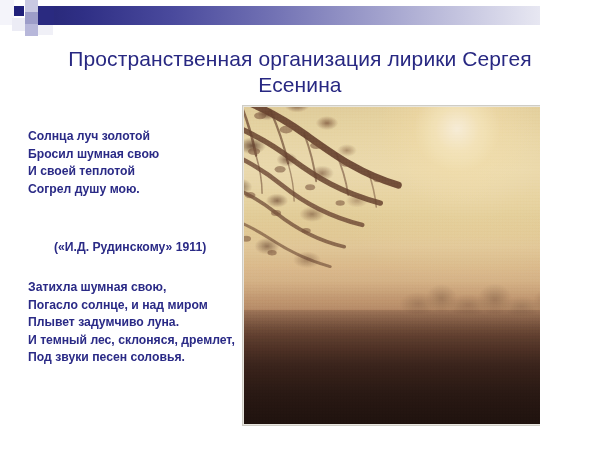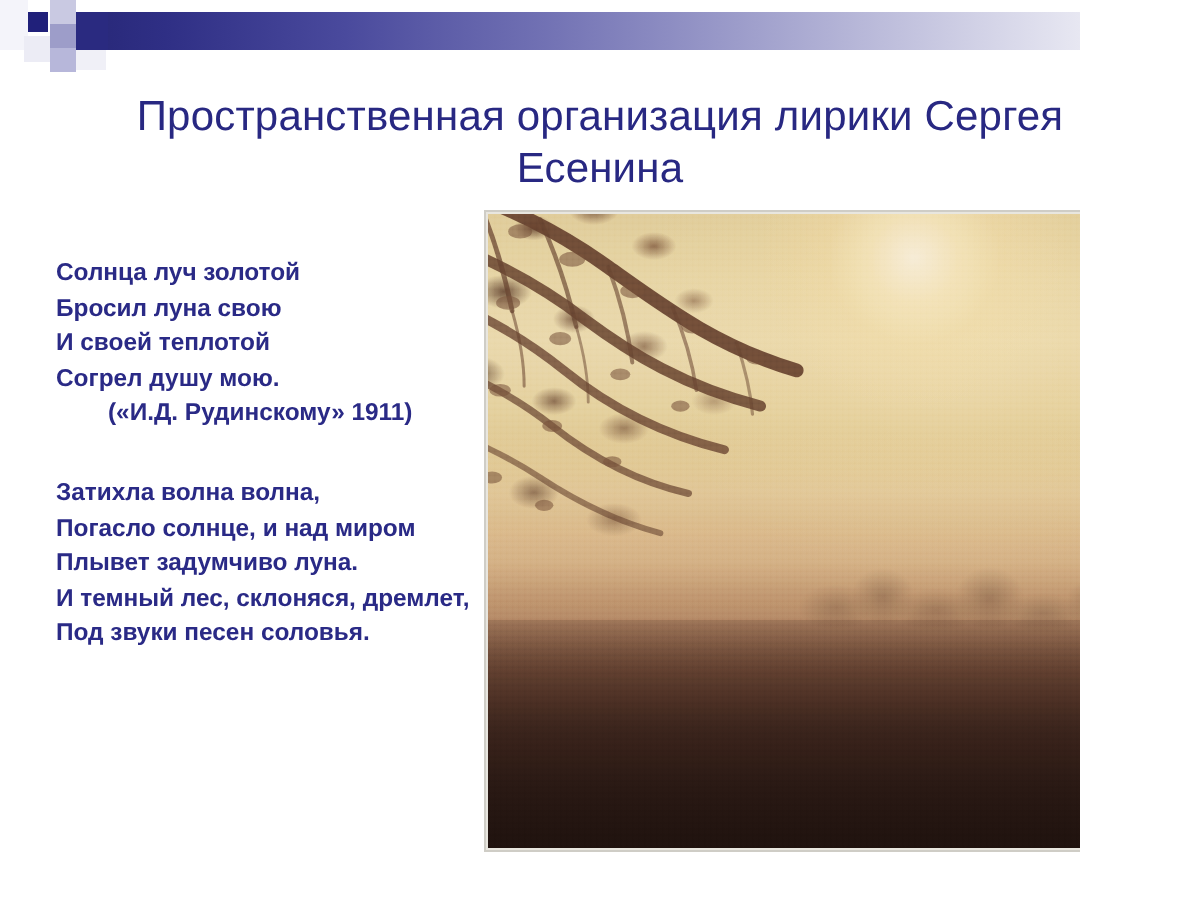--- a/index.html
+++ b/index.html
@@ -71,21 +71,21 @@
     width: 232px;
     color: #2a2a86;
     font-size: 12.2px;
     font-weight: bold;
     line-height: 17.6px;
     white-space: nowrap;
   }
   .stanza { margin: 0; }
   .stanza + .stanza { margin-top: 22px; }
   .v { display: block; }
-  .cite { display: block; padding-left: 26px; }
+  .cite { display: block; padding-left: 26px; margin-top: 41px; }
 
   
   #photo-frame {
     position: absolute;
     left: 243px;
     top: 106px;
     width: 323px;
     height: 319px;
     background: #e8e6df;
     box-shadow: 0 0 0 1px #cfcdc6;
@@ -236,28 +236,28 @@
   <div id="title">
     <span>Пространственная организация лирики Сергея</span>
     <br>
     <span>Есенина</span>
   </div>
 
   <div id="poems">
 
     <div class="stanza">
       <span class="v">Солнца луч золотой</span>
-      <span class="v">Бросил луна свою</span>
+      <span class="v">Бросил шумная свою</span>
       <span class="v">И своей теплотой</span>
       <span class="v">Согрел душу мою.</span>
       <span class="cite">(«И.Д. Рудинскому» 1911)</span>
     </div>
 
     <div class="stanza">
-      <span class="v">Затихла волна волна,</span>
+      <span class="v">Затихла шумная свою,</span>
       <span class="v">Погасло солнце, и над миром</span>
       <span class="v">Плывет задумчиво луна.</span>
       <span class="v">И темный лес, склоняся, дремлет,</span>
       <span class="v">Под звуки песен соловья.</span>
     </div>
 
   </div>
 
   <div id="photo-frame">
     <div id="photo" title="Туманный золотистый рассвет над полем: ветви дерева слева, полоса леса на горизонте, тёмный передний план">

